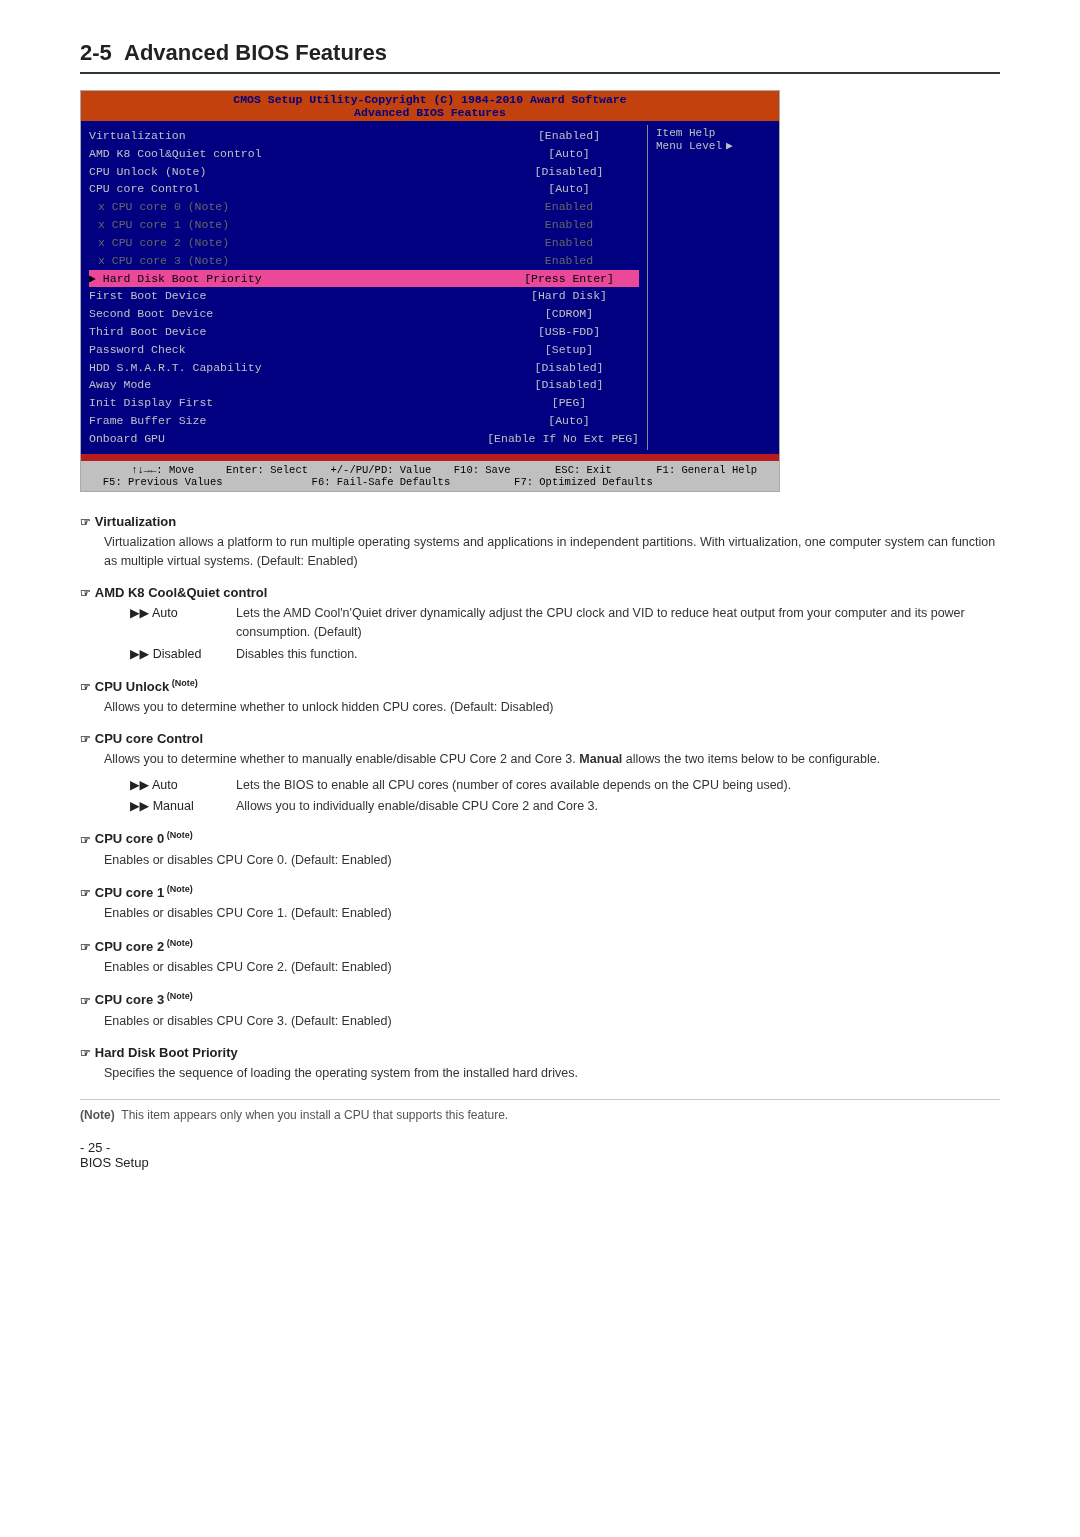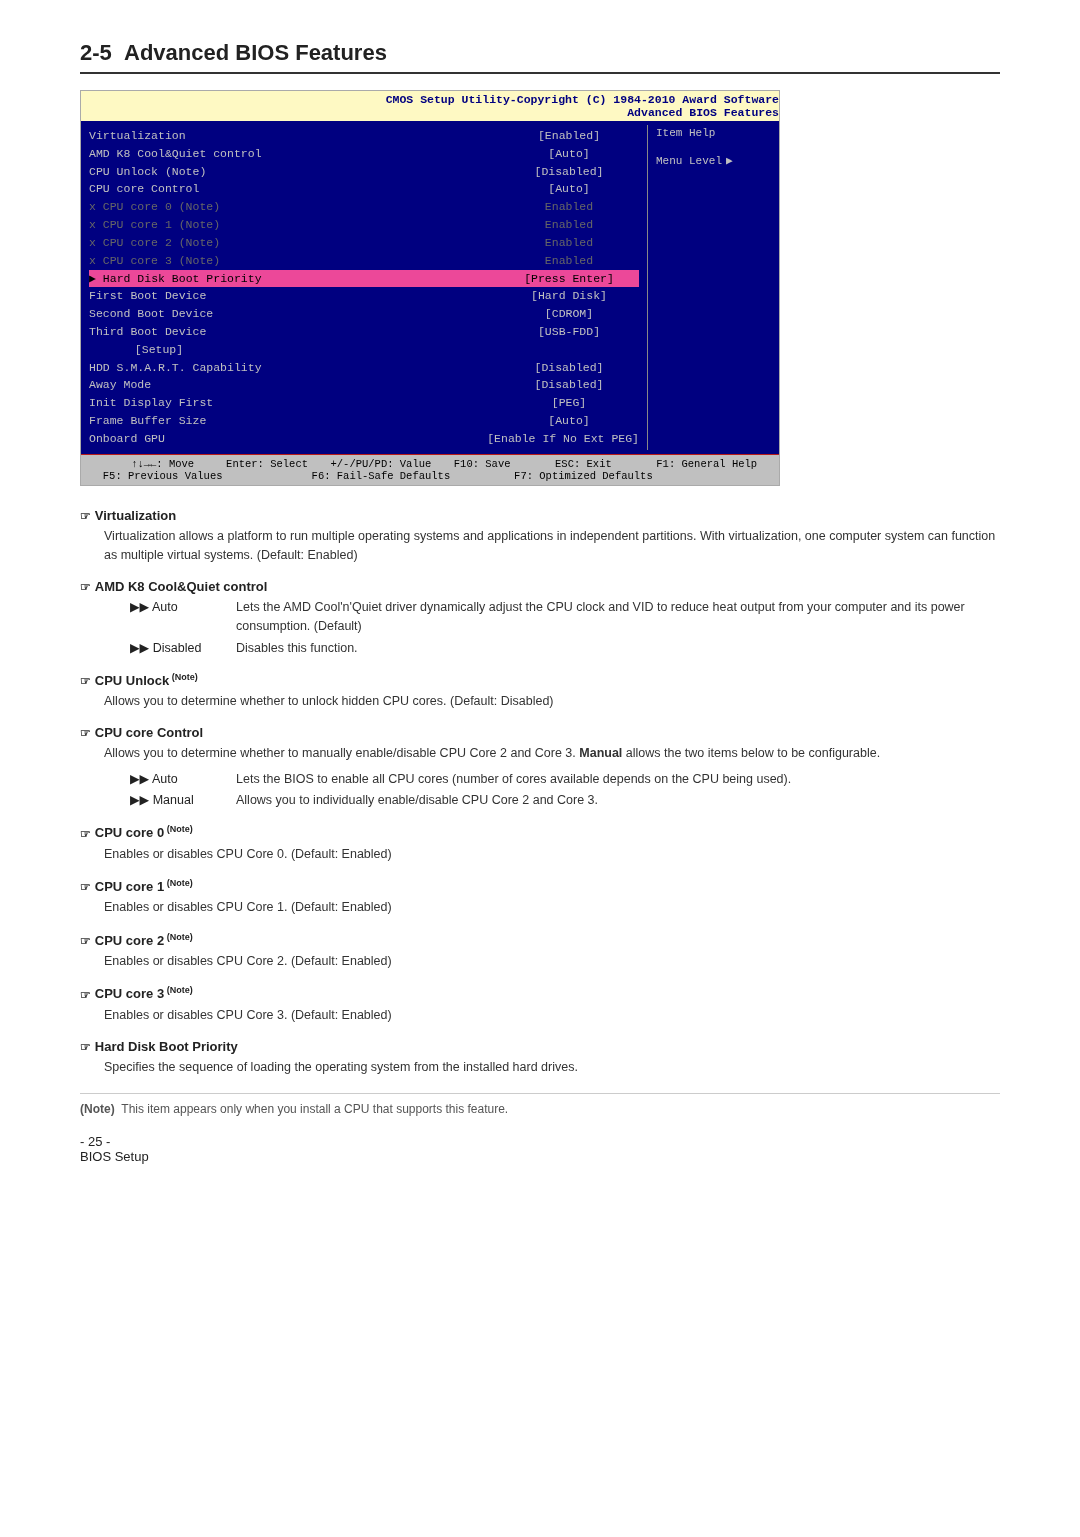--- a/index.html
+++ b/index.html
@@ -26,23 +26,23 @@
       border: 1px solid #aaa;
       background: #000080;
       color: #c0c0c0;
       font-family: 'Courier New', monospace;
       font-size: 11.5px;
       margin-bottom: 22px;
       width: 700px;
     }
 
     .bios-header {
-      background: #fef9c3;
+      background: #c2410c;
       color: #000080;
-      text-align: right;
+      text-align: center;
       padding: 2px 0;
       font-weight: bold;
     }
 
     .bios-body {
       display: flex;
       padding: 4px 0;
     }
 
     .bios-left {
@@ -72,44 +72,45 @@
       padding-right: 4px;
     }
 
     .bios-value {
       min-width: 140px;
       text-align: center;
     }
 
     .bios-row.dimmed {
       color: #666;
+      margin-left: 9px;
     }
 
     .bios-item-help {
       color: #c0c0c0;
       font-size: 11px;
     }
 
     .bios-menu-level {
       color: #c0c0c0;
       display: flex;
       align-items: center;
       gap: 4px;
       font-size: 11px;
-      margin-top: 15px;
+      margin-top: 0;
     }
 
     .bios-footer {
       background: #c0c0c0;
       color: #000;
       display: flex;
       justify-content: space-around;
       padding: 3px 20px;
       font-size: 10.5px;
-      border-top: 1px solid #b91c1c;
+      border-top: 7px solid #b91c1c;
     }
 
     .bios-footer-col {
       display: flex;
       flex-direction: column;
       align-items: center;
     }
 
     
     .section-title {
@@ -237,20 +238,21 @@
         </div>
         <div class="bios-row">
           <span class="bios-label">  Second Boot Device</span>
           <span class="bios-value">[CDROM]</span>
         </div>
         <div class="bios-row">
           <span class="bios-label">  Third Boot Device</span>
           <span class="bios-value">[USB-FDD]</span>
         </div>
         <div class="bios-row">
+          <span class="bios-label">  Password Check</span>
           <span class="bios-value">[Setup]</span>
         </div>
         <div class="bios-row">
           <span class="bios-label">  HDD S.M.A.R.T. Capability</span>
           <span class="bios-value">[Disabled]</span>
         </div>
         <div class="bios-row">
           <span class="bios-label">  Away Mode</span>
           <span class="bios-value">[Disabled]</span>
         </div>

